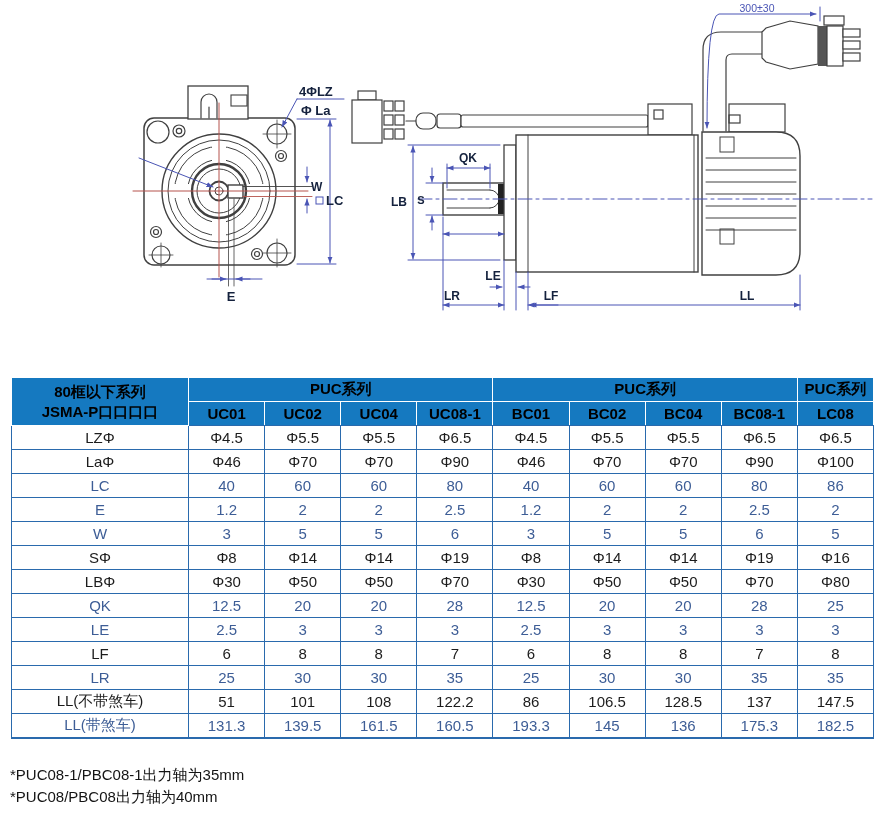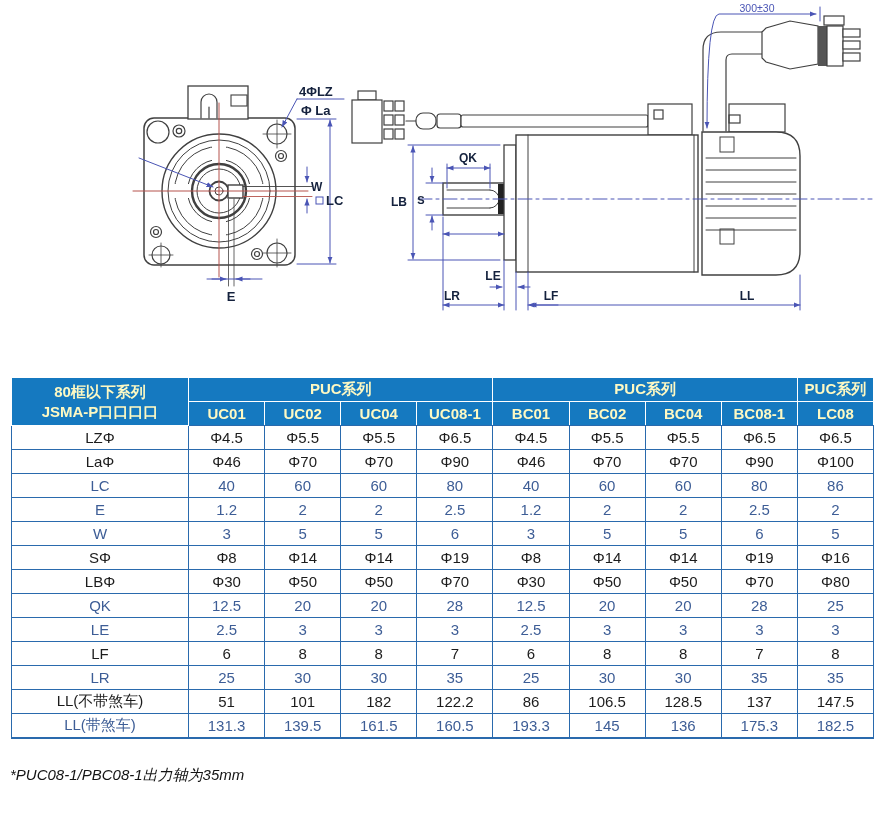--- a/index.html
+++ b/index.html
@@ -16,31 +16,31 @@
   svg .gap{fill:#ffffff;stroke:none;}
   svg .dimtxt{fill:var(--dim);font-weight:normal;}
 
   table.spec{
     position:absolute;top:377px;left:11px;width:863px;
     border-collapse:collapse;table-layout:fixed;
     font-size:15px;border:1px solid var(--border);border-bottom:2px solid var(--border);
   }
   table.spec th, table.spec td{text-align:center;vertical-align:middle;padding:0;}
   table.spec thead th{
-    background:var(--header-bg);color:#fef9c3;font-weight:bold;
+    background:var(--header-bg);color:#000000;font-weight:bold;
     border:1px solid #ffffff;height:23px;font-size:15px;
   }
   table.spec thead tr.model-row th{border-bottom:1px solid var(--border);}
   table.spec col.c0{width:177px;}
   .corner-th div{line-height:1.3;}
   table.spec tbody td{
     border:1px solid var(--border);height:23px;color:var(--dark);
   }
   table.spec tbody tr.tone-blue td{color:var(--blue);}
-  .notes{position:absolute;left:10px;top:764px;font-size:15px;color:#141414;line-height:22px;font-style:italic;}
+  .notes{position:absolute;left:10px;top:764px;font-size:15px;color:#141414;line-height:22px;}
 </style>
 </head>
 <body>
 
 <div class="drawings">
 <svg width="885" height="372" viewBox="0 0 885 372">
   <defs>
     <marker id="arr" markerWidth="8" markerHeight="7" refX="6.5" refY="2.6" orient="auto-start-reverse">
       <path d="M0,0 L6.8,2.6 L0,5.2 Z" fill="#4a55b5"></path>
     </marker>
@@ -406,21 +406,21 @@
         <td>25</td>
         <td>30</td>
         <td>30</td>
         <td>35</td>
         <td>35</td>
       </tr>
       <tr class="tone-dark">
         <td>LL(不带煞车)</td>
         <td>51</td>
         <td>101</td>
-        <td>182</td>
+        <td>108</td>
         <td>122.2</td>
         <td>86</td>
         <td>106.5</td>
         <td>128.5</td>
         <td>137</td>
         <td>147.5</td>
       </tr>
       <tr class="tone-blue">
         <td>LL(带煞车)</td>
         <td>131.3</td>
@@ -431,13 +431,14 @@
         <td>145</td>
         <td>136</td>
         <td>175.3</td>
         <td>182.5</td>
       </tr>
     </tbody>
 </table>
 
 <div class="notes">
   <div>*PUC08-1/PBC08-1出力轴为35mm</div>
+  <div>*PUC08/PBC08出力轴为40mm</div>
 </div>
 
 </body></html>

